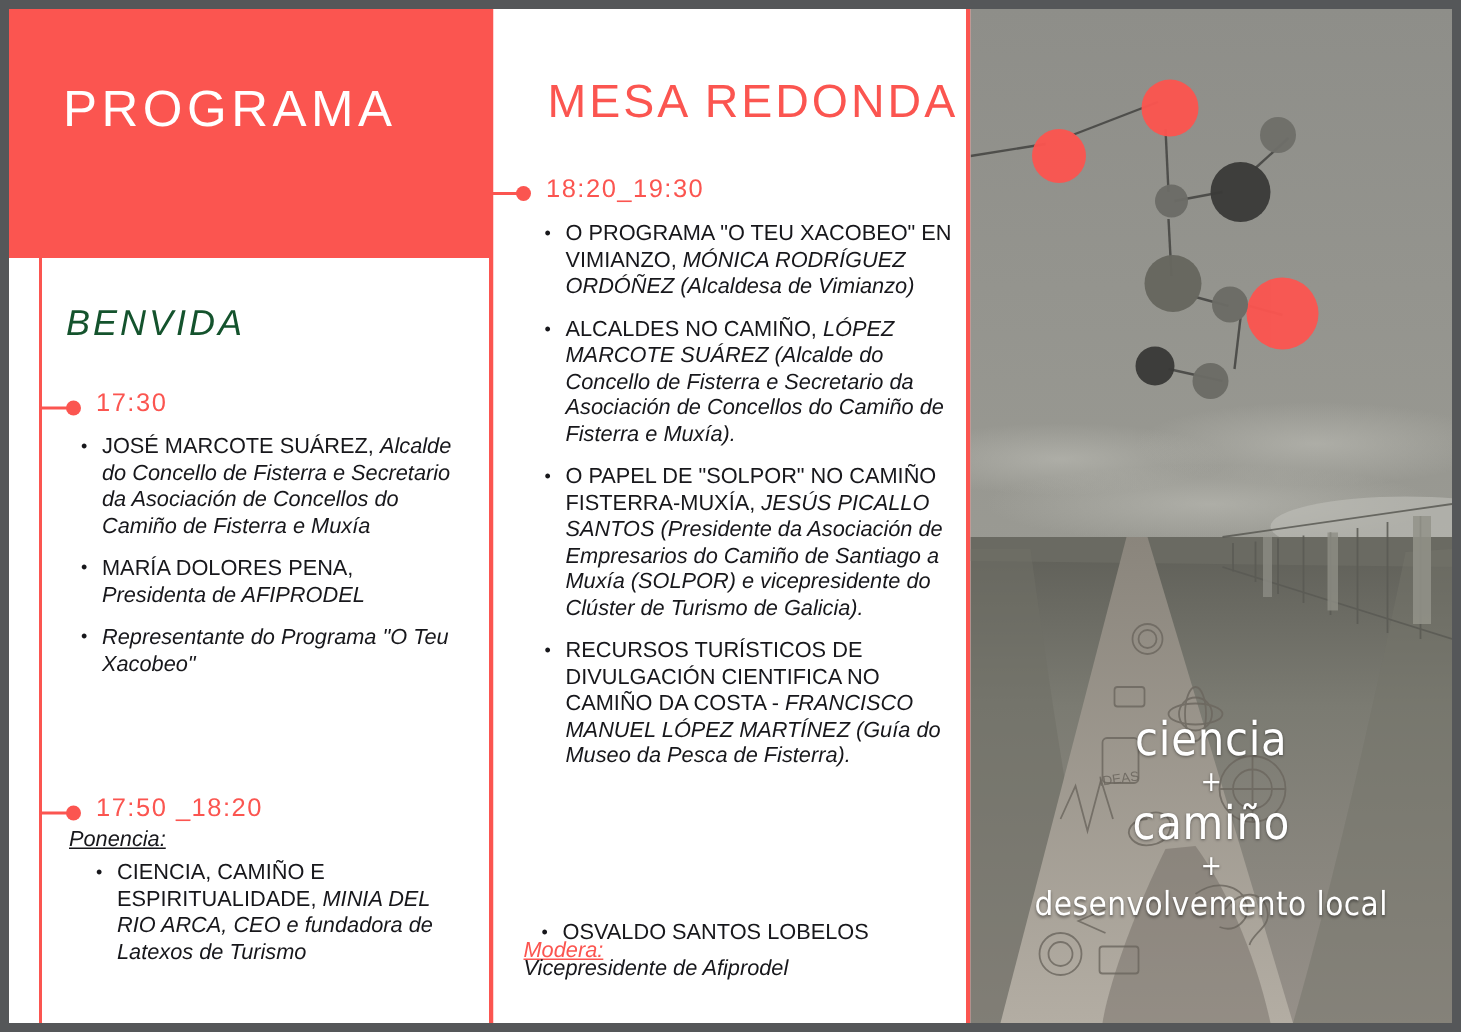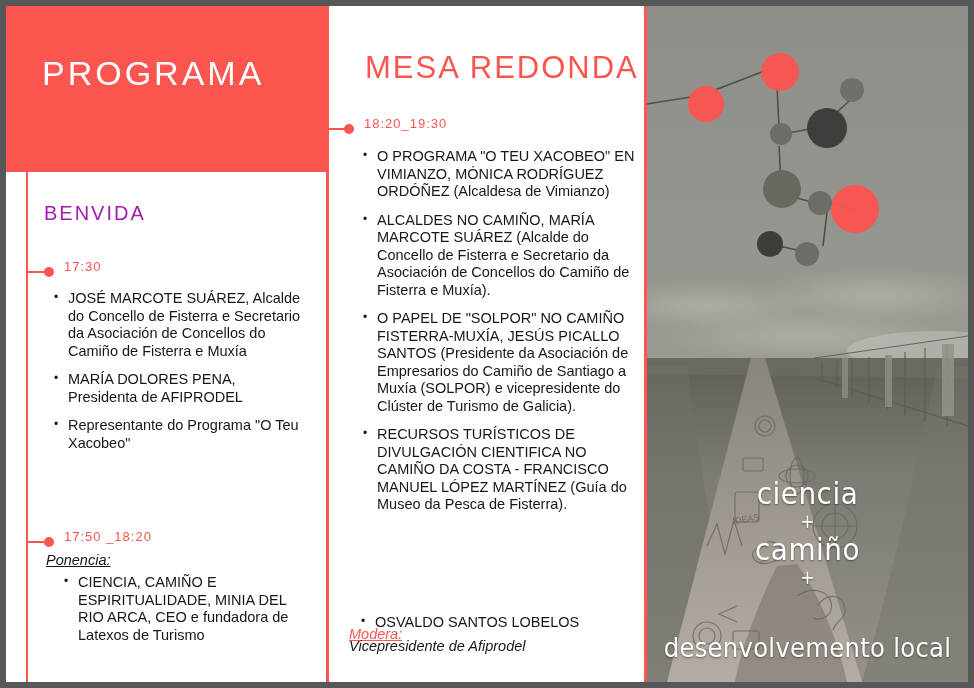--- a/index.html
+++ b/index.html
@@ -9,35 +9,35 @@
   .slide{position:absolute;left:6px;top:6px;width:962px;height:676px;
          background:#ffffff;overflow:hidden;}
 
   
   .col-left{position:absolute;left:0;top:0;width:320px;height:676px;background:#fff;}
   .red-header{position:absolute;left:0;top:0;width:320px;height:166px;background:#fb5550;}
   .programa-title{position:absolute;left:36px;top:48px;font-size:34px;letter-spacing:3px;
         color:#ffffff;font-weight:300;}
   .left-rule{position:absolute;left:20px;top:166px;width:2px;height:510px;background:#fb5550;}
 
-  .benvida-title{position:absolute;left:38px;top:196px;font-size:20px;letter-spacing:2px;
-        color:#a21caf;font-weight:300;}
+  .benvida-title{position:absolute;left:38px;top:196px;font-size:24px;letter-spacing:2px;
+        color:#14532d;font-weight:300;font-style:italic;}
 
   .tmark{position:absolute;}
   .tmark .bar{position:absolute;left:0;top:7px;width:20px;height:2px;background:#fb5550;}
   .tmark .dot{position:absolute;left:18px;top:3px;width:10px;height:10px;border-radius:50%;
         background:#fb5550;}
-  .tmark .tlabel{position:absolute;left:38px;top:-5px;font-size:13px;color:#fb5550;
+  .tmark .tlabel{position:absolute;left:38px;top:-5px;font-size:17px;color:#fb5550;
         font-weight:300;letter-spacing:1px;white-space:nowrap;}
 
   ul.bl{list-style:none;margin:0;padding:0;}
   ul.bl li{position:relative;padding-left:14px;margin-bottom:11px;font-size:14.5px;
         line-height:17.5px;color:#17171b;}
   ul.bl li:before{content:"\2022";position:absolute;left:0;top:-1px;font-size:12px;color:#17171b;}
-  .it{}
+  .it{font-style:italic;}
 
   .left-list{position:absolute;left:48px;top:284px;width:252px;}
   .ponencia-label{position:absolute;left:40px;top:546px;font-size:14.5px;font-style:italic;
         color:#17171b;text-decoration:underline;}
   .left-list2{position:absolute;left:58px;top:568px;width:248px;}
 
   
   .mid-rule{position:absolute;left:320px;top:0;width:3px;height:676px;background:#fb5550;}
   .col-mid{position:absolute;left:323px;top:0;width:315px;height:676px;background:#fff;}
   .mesa-title{position:absolute;left:16px;top:44px;font-size:31px;letter-spacing:2px;
@@ -56,21 +56,21 @@
   .col-photo{position:absolute;left:641px;top:0;width:321px;height:676px;overflow:hidden;
         background:#8d8d88;}
   .photo-svg{position:absolute;left:0;top:0;width:321px;height:676px;}
   .tagline{position:absolute;left:0;top:470px;width:321px;text-align:center;color:#fff;
         font-family:"DejaVu Sans Condensed","Liberation Sans Narrow","Liberation Sans",sans-serif;
         font-weight:normal;text-shadow:0 1px 2px rgba(0,0,0,.45);}
   .tg1{font-size:31px;line-height:34px;letter-spacing:.5px;}
   .tg2{font-size:19px;line-height:22px;}
   .tg3{font-size:31px;line-height:34px;letter-spacing:.5px;}
   .tg4{font-size:19px;line-height:22px;}
-  .tg5{font-size:27px;line-height:32px;letter-spacing:.3px;margin-top:44px;}
+  .tg5{font-size:22px;line-height:32px;letter-spacing:.3px;}
 </style>
 </head>
 <body>
 
 <div class="slide">
 
   <div class="col-left">
     <div class="red-header"></div>
     <div class="programa-title">PROGRAMA</div>
     <div class="left-rule"></div>
@@ -105,21 +105,21 @@
     <div class="mesa-title">MESA REDONDA</div>
 
     <div class="tmark" style="left:-3px;top:115px;">
       <div class="bar"></div>
       <div class="dot"></div>
       <div class="tlabel">18:20_19:30</div>
     </div>
 
     <ul class="bl mid-list">
       <li><span>O PROGRAMA "O TEU XACOBEO" EN VIMIANZO,</span> <span class="it">MÓNICA RODRÍGUEZ ORDÓÑEZ (Alcaldesa de Vimianzo)</span></li>
-      <li><span>ALCALDES NO CAMIÑO,</span> <span class="it">MARÍA MARCOTE SUÁREZ (Alcalde do Concello de Fisterra e Secretario da Asociación de Concellos do Camiño de Fisterra e Muxía).</span></li>
+      <li><span>ALCALDES NO CAMIÑO,</span> <span class="it">LÓPEZ MARCOTE SUÁREZ (Alcalde do Concello de Fisterra e Secretario da Asociación de Concellos do Camiño de Fisterra e Muxía).</span></li>
       <li><span>O PAPEL DE "SOLPOR" NO CAMIÑO FISTERRA-MUXÍA,</span> <span class="it">JESÚS PICALLO SANTOS (Presidente da Asociación de Empresarios do Camiño de Santiago a Muxía (SOLPOR) e vicepresidente do Clúster de Turismo de Galicia).</span></li>
       <li><span>RECURSOS TURÍSTICOS DE DIVULGACIÓN CIENTIFICA  NO CAMIÑO DA COSTA -</span> <span class="it">FRANCISCO MANUEL LÓPEZ MARTÍNEZ (Guía do Museo da Pesca de Fisterra).</span></li>
     </ul>
 
     <div class="modera-label">Modera:</div>
     <ul class="bl modera-list">
       <li><span>OSVALDO SANTOS LOBELOS</span></li>
     </ul>
     <div class="modera-sub">Vicepresidente de Afiprodel</div>
   </div>

